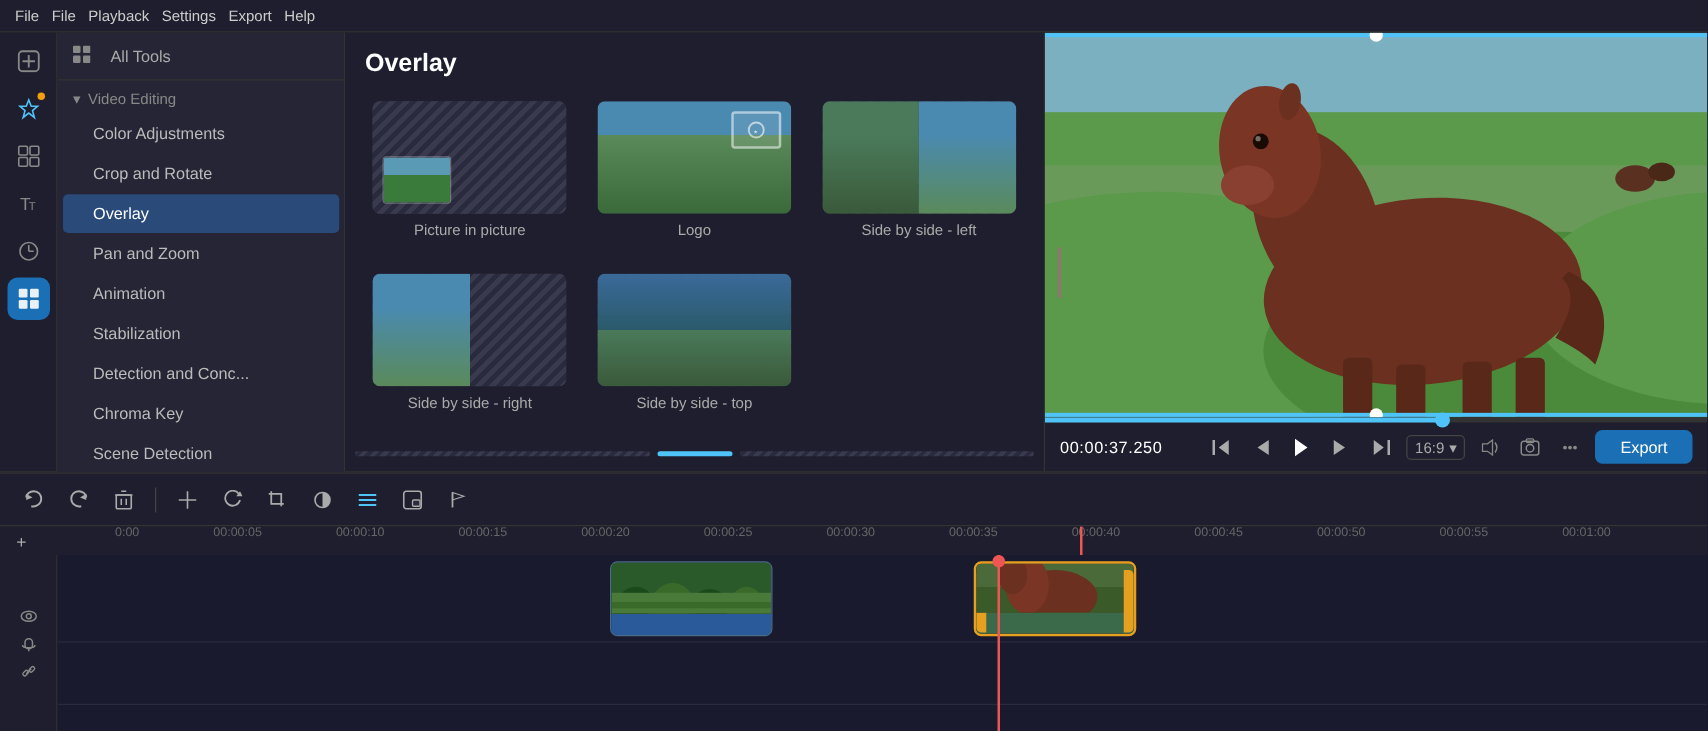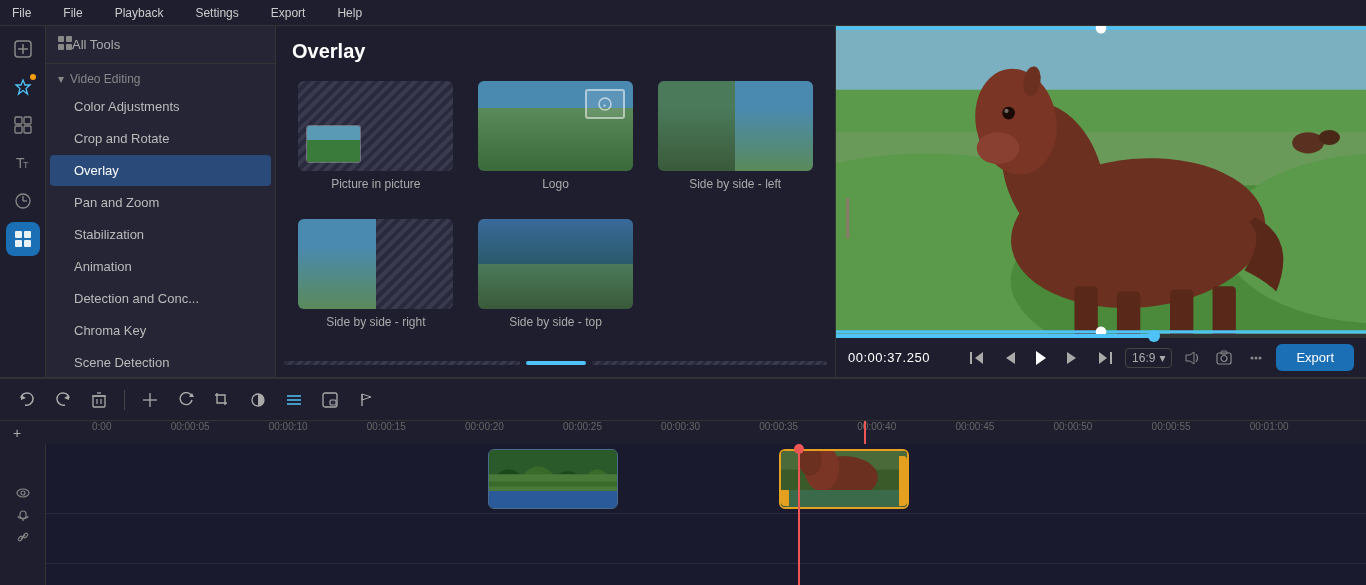--- a/index.html
+++ b/index.html
@@ -14,21 +14,21 @@
       flex-direction: column;
     }
 
     
     #menubar {
       display: flex;
       align-items: center;
       background: #1e1e2e;
       height: 26px;
       padding: 0 8px;
-      gap: 24px;
+      gap: 2px;
       border-bottom: 1px solid #333;
       flex-shrink: 0;
     }
     .menu-item {
       font-size: 12px;
       color: #ccc;
       cursor: pointer;
       padding: 2px 4px;
     }
 
@@ -83,21 +83,21 @@
       overflow-y: auto;
       flex-shrink: 0;
     }
     #tools-panel::-webkit-scrollbar { width: 4px; }
     #tools-panel::-webkit-scrollbar-track { background: #1e1e2e; }
     #tools-panel::-webkit-scrollbar-thumb { background: #444; border-radius: 2px; }
 
     .tools-all {
       display: flex;
       align-items: center;
-      gap: 0;
+      gap: 16px;
       padding: 10px 12px;
       font-size: 13px;
       color: #aaa;
       cursor: pointer;
       border-bottom: 1px solid #333;
     }
 
     .tools-section-header {
       display: flex;
       align-items: center;
@@ -564,22 +564,22 @@
       <span>All Tools</span>
     </div>
     <div class="tools-section-header">
       <span>▾</span>
       <span>Video Editing</span>
     </div>
     <div class="tools-item">Color Adjustments</div>
     <div class="tools-item">Crop and Rotate</div>
     <div class="tools-item active">Overlay</div>
     <div class="tools-item">Pan and Zoom</div>
+    <div class="tools-item">Animation</div>
     <div class="tools-item">Stabilization</div>
-    <div class="tools-item">Animation</div>
     <div class="tools-item">Detection and Conc...</div>
     <div class="tools-item">Chroma Key</div>
     <div class="tools-item">Scene Detection</div>
   </div>
 
   <div id="content-panel">
     <div id="content-header">Overlay</div>
     <div id="overlay-grid">
 
       <div class="overlay-item">

